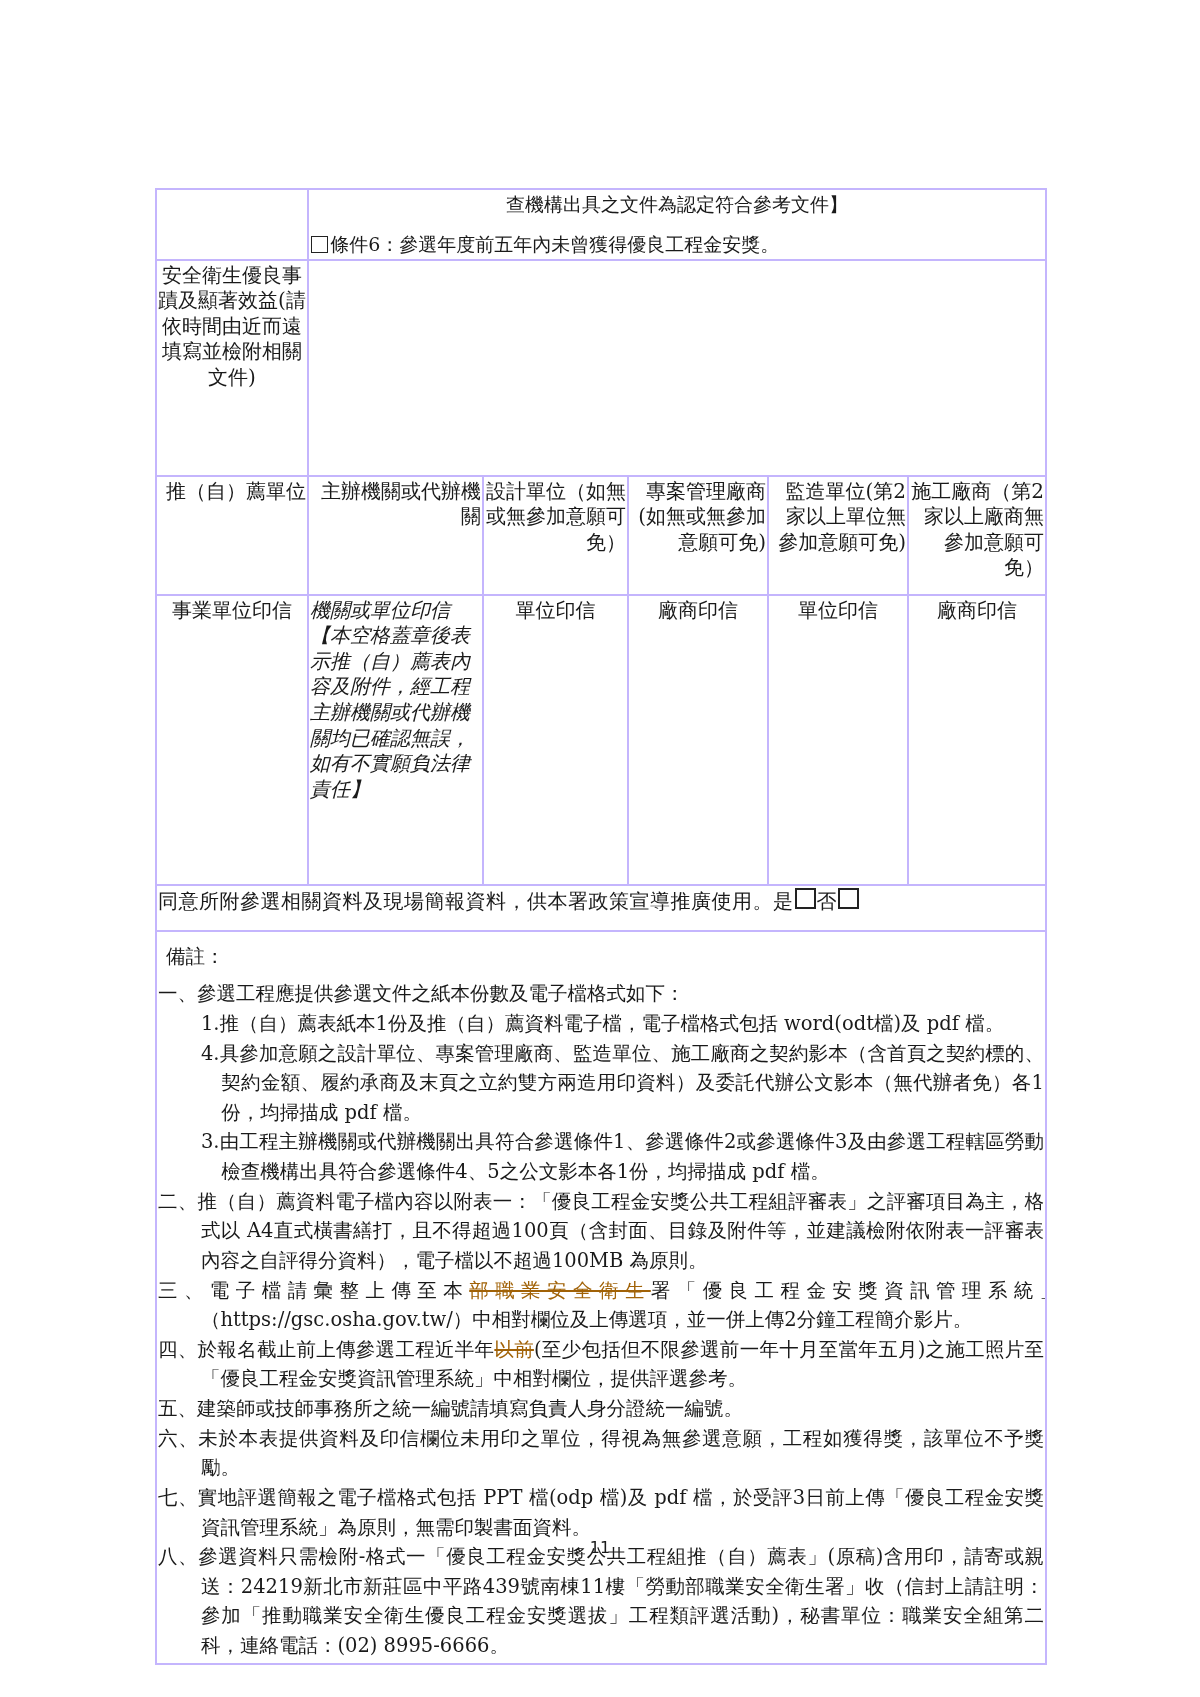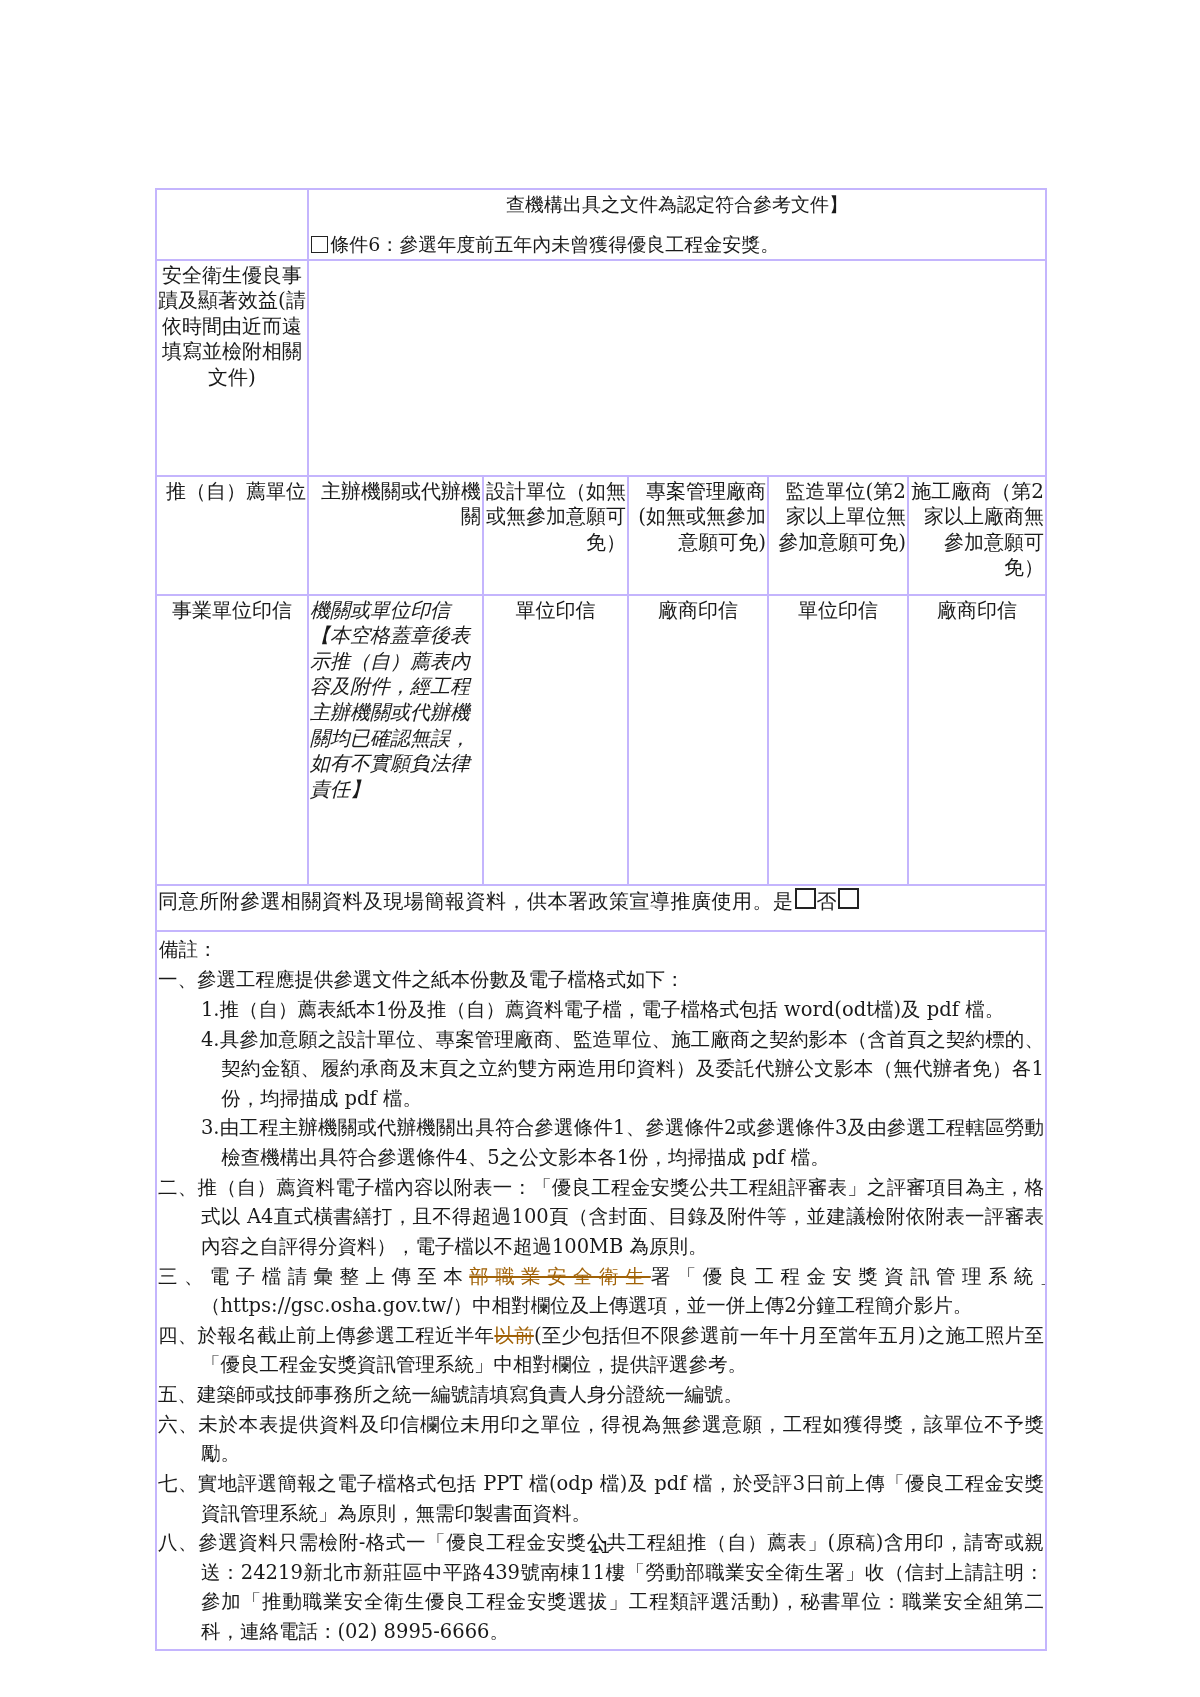--- a/index.html
+++ b/index.html
@@ -46,21 +46,21 @@
   }
   .checkbox{
     display:inline-block;width:0.85em;height:0.85em;
     border:2px solid #222;background:#fff;
     vertical-align:-0.06em;margin:0 1px;
   }
   .checkbox.small{width:0.8em;height:0.8em;border-width:1.5px;vertical-align:-0.08em;margin-right:2px;}
   
   .cell-notes{padding:6px 10px 8px 8px;}
   .notes{font-size:19.5px;line-height:1.52;}
-  .note-title{margin:1px;}
+  .note-title{margin:8px;}
   .note{margin:0;padding-left:2.2em;text-indent:-2.2em;text-align:justify;}
   .note-sub{margin:0 0 0 2.2em;padding-left:1.05em;text-indent:-1.05em;text-align:justify;}
   .note-block{display:block;}
   .n3-line1{display:block;text-indent:-2.2em;letter-spacing:0.33em;white-space:nowrap;}
   .n3-line2{display:block;text-indent:0;}
   .note-n3{padding-left:2.2em;text-indent:0;}
   .strike-red{
     color:#a16207;
     text-decoration:line-through;
     text-decoration-thickness:2px;

